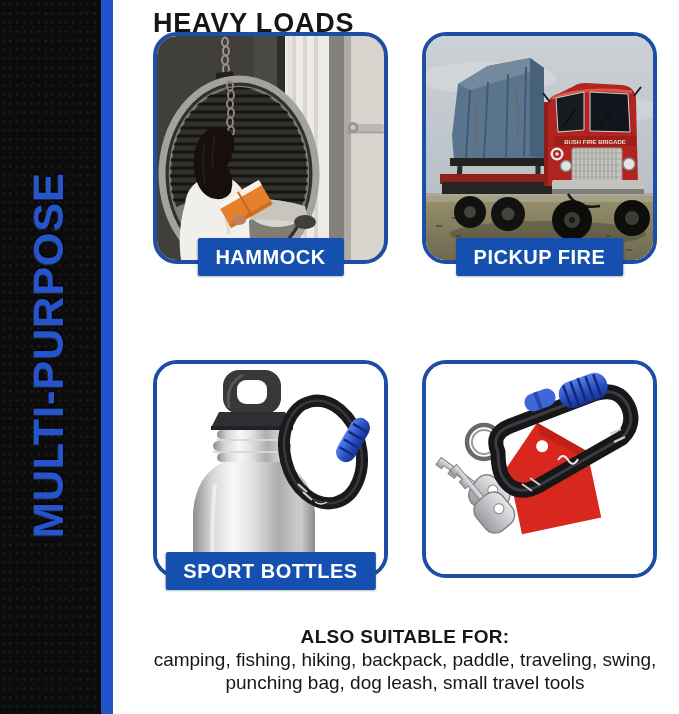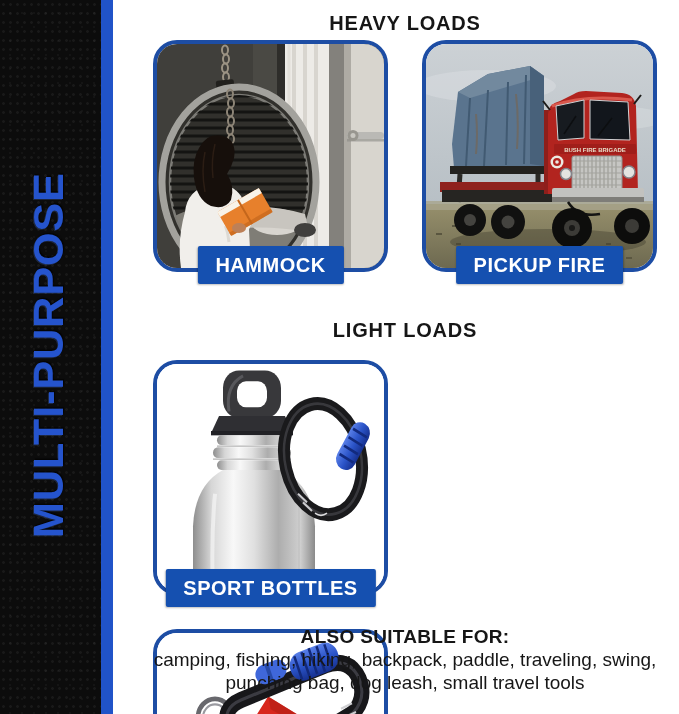--- a/index.html
+++ b/index.html
@@ -11,27 +11,27 @@
     background-image:radial-gradient(rgba(255,255,255,0.055) 1px, transparent 1.4px),
                      radial-gradient(rgba(255,255,255,0.03) 1px, transparent 1.3px);
     background-size:7px 9px,12px 14px;background-position:0 0,4px 6px;}
   .sidebar-stripe{position:absolute;left:101px;top:0;width:12px;height:714px;background:#2053c8;}
   .vertical-label{position:absolute;left:48px;top:355px;transform:translate(-50%,-50%) rotate(-90deg);
     white-space:nowrap;font-size:43px;font-weight:700;letter-spacing:1px;color:#2554cd;
     text-shadow:1.5px 1.5px 1px rgba(0,0,0,0.65), -1px -1px 0 rgba(80,120,210,0.25);}
 
   
   .content{position:absolute;left:153px;top:0;width:504px;height:714px;}
-  .section-title{position:absolute;left:0;width:504px;margin:0;text-align:center;
-    font-size:20px;font-weight:700;letter-spacing:0.8px;color:#161616;line-height:26px;}
+  .section-title{position:absolute;left:0;width:504px;margin:0;text-align:left;
+    font-size:27px;font-weight:700;letter-spacing:0.8px;color:#161616;line-height:26px;}
   .title-heavy{top:10px;}
   .title-light{top:317px;}
   .cards-row{position:absolute;left:0;width:504px;display:flex;gap:34px;}
-  .row1{top:40px;height:232px;text-align:center;}
-  .row2{top:360px;height:218px;flex-direction:column;}
+  .row1{top:32px;height:232px;text-align:center;}
+  .row2{top:360px;height:218px;}
   .card{position:relative;width:235px;margin:0;flex:0 0 235px;}
   .row1 .card{height:232px;}
   .row2 .card{height:218px;}
   .photo-frame{position:absolute;inset:0;border:4px solid #1d4da4;border-radius:24px;
     overflow:hidden;background:#ffffff;}
   .photo-frame svg{display:block;width:100%;height:100%;}
   .band{position:absolute;left:50%;bottom:-12px;transform:translateX(-50%);z-index:3;
     background:#1550b0;color:#ffffff;font-weight:700;font-size:20px;line-height:38px;height:38px;
     padding:0 18px;white-space:nowrap;letter-spacing:0.5px;border-radius:2px;
     box-shadow:0 1px 2px rgba(0,0,0,0.25);}
@@ -177,21 +177,20 @@
               <circle cx="146" cy="184" r="8" fill="#3c3b37"></circle>
               <circle cx="146" cy="184" r="3" fill="#191917"></circle>
             <circle cx="206" cy="182" r="18" fill="#0d0d0c"></circle>
               <circle cx="206" cy="182" r="7" fill="#3c3b37"></circle>
           </svg>
         </div>
         <figcaption class="band">PICKUP FIRE</figcaption>
       </figure>
     </div>
 
-    <h2 class="section-title title-light">LIGHT LOADS</h2>
 
     <div class="cards-row row2">
 
       <figure class="card">
         <div class="photo-frame">
           <svg viewBox="0 0 227 210" preserveAspectRatio="none">
             <defs>
               <linearGradient id="bg-body" x1="0" y1="0" x2="1" y2="0">
                 <stop offset="0" stop-color="#8e8e8e"></stop>
                   <stop offset="0.15" stop-color="#d6d6d6"></stop>

